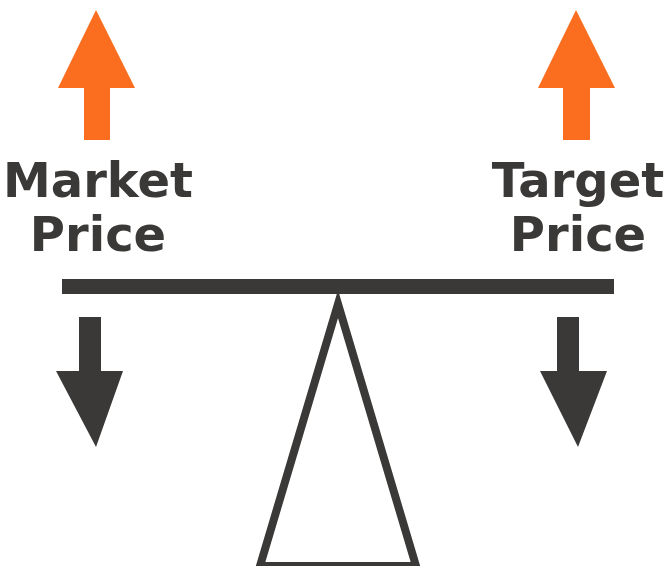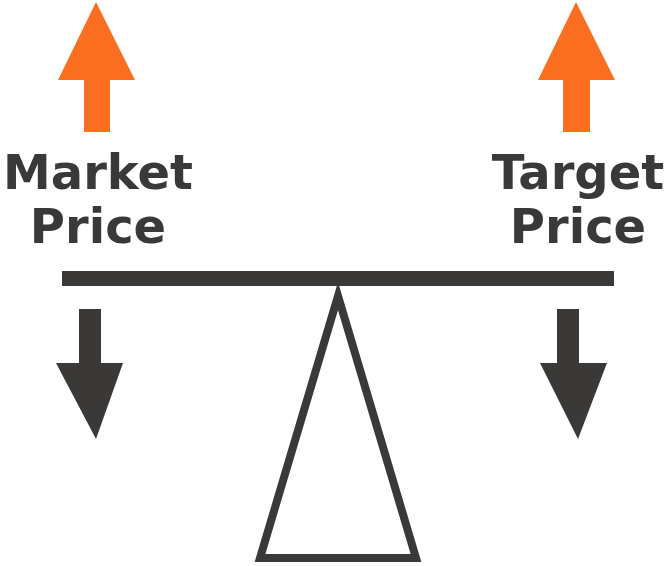--- a/index.html
+++ b/index.html
@@ -1,17 +1,17 @@
 <!DOCTYPE html>
 <html><head>
   <meta charset="utf-8">
   <style>
     html, body { margin: 0; padding: 0; background: #ffffff; }
     body { width: 671px; height: 566px; position: relative; overflow: hidden; }
-    .canvas { position: absolute; left: 0; top: 0; width: 671px; height: 528px; border-radius: 20px; }
+    .canvas { position: absolute; left: 0; top: 8px; width: 671px; height: 528px; border-radius: 20px; }
     .label {
       position: absolute;
       font-family: "DejaVu Sans", sans-serif;
       font-weight: bold;
       color: #3a3938;
       font-size: 48px;
       line-height: 54px;
       text-align: center;
       white-space: nowrap;
     }

